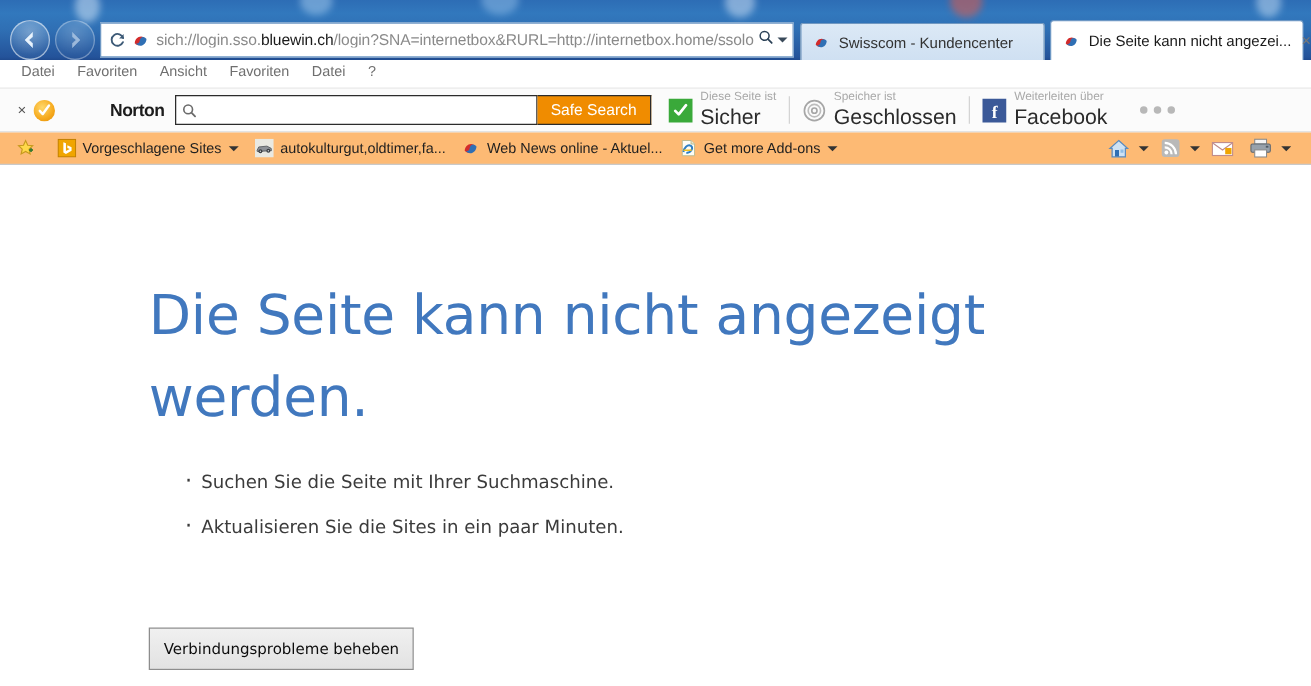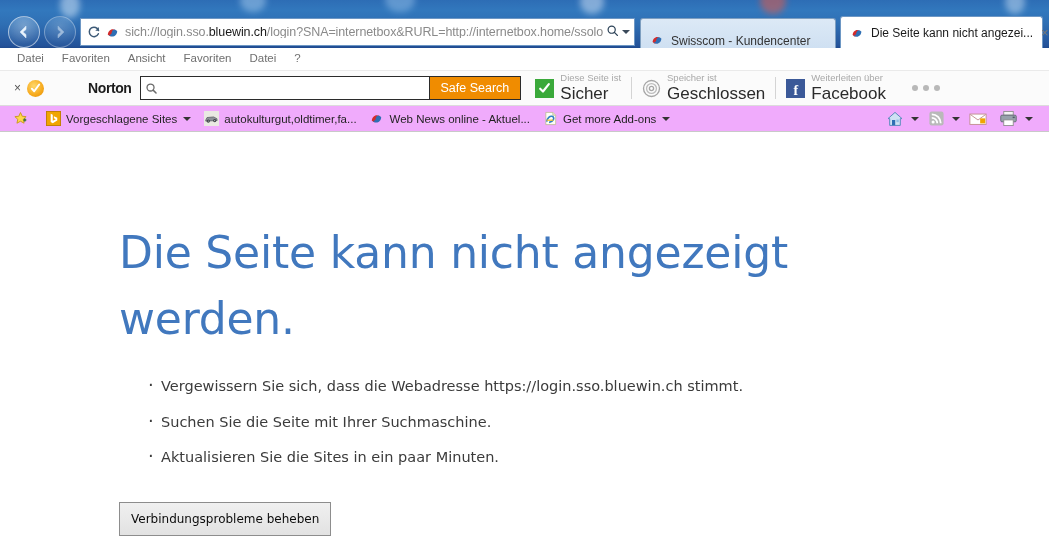--- a/index.html
+++ b/index.html
@@ -60,21 +60,20 @@
   .tab {
     position: absolute; top: 18px; height: 30px;
     display: flex; align-items: center; padding: 0 8px;
     font-size: 12px; color: #2b2b2b; white-space: nowrap;
     border: 1px solid #7d9ec0; border-bottom: none;
     border-radius: 3px 3px 0 0;
   }
   .tab.inactive {
     background: linear-gradient(180deg, #dce9f6 0%, #cfe0f2 100%);
     color: #333;
-    align-items: flex-end;
   }
   .tab.active {
     background: #ffffff; color: #1a1a1a; top: 16px; height: 32px;
     border-color: #6d97c4;
   }
   .tab .tfav { width: 16px; height: 16px; margin-right: 6px; flex:0 0 auto; display:flex;align-items:center;justify-content:center;}
   .tab .tclose { margin-left: 8px; color: #777; font-size: 13px; line-height: 1; }
 
   
   .menubar {
@@ -132,21 +131,21 @@
     width: 19px; height: 19px; background: #3b5998; color: #fff;
     font-weight: 700; font-size: 14px; font-family: "Liberation Serif", serif;
     display: flex; align-items: flex-end; justify-content: center; line-height: 1;
   }
   .nb-dots { display: flex; gap: 5px; margin-left: 26px; }
   .nb-dots i { width: 6px; height: 6px; border-radius: 50%; background: #b8b8b8; display:block; }
 
   
   .favbar {
     position: absolute; left: 0; top: 106px; width: 1049px; height: 26px;
-    background: #f0abfc; border-bottom: 1px solid #c9c9c9;
+    background: #fdba74; border-bottom: 1px solid #c9c9c9;
     display: flex; align-items: center; padding: 0 6px;
   }
   .fav-item {
     display: flex; align-items: center; font-size: 11.5px; color: #1f1f1f;
     padding: 2px 6px; white-space: nowrap;
   }
   .fav-item .fico { width: 16px; height: 16px; margin-right: 5px; flex:0 0 auto; display:flex;align-items:center;justify-content:center;}
   .fav-arrow { margin-left: 6px; width:0;height:0;border-left:4px solid transparent;border-right:4px solid transparent;border-top:4px solid #333; }
   .fav-right { margin-left: auto; display: flex; align-items: center; padding-right: 4px; }
   .fav-right .tbtn { display: flex; align-items: center; padding: 0 3px; }
@@ -440,21 +439,20 @@
       </span>
       <span class="tcar"></span>
     </div>
   </div>
 
   <div class="page">
 
     <div class="err-title">Die Seite kann nicht angezeigt werden.</div>
 
     <ul class="err-list">
-      <li>Vergewissern Sie sich, dass die Webadresse https://login.sso.bluewin.ch stimmt.</li>
       <li>Suchen Sie die Seite mit Ihrer Suchmaschine.</li>
       <li>Aktualisieren Sie die Sites in ein paar Minuten.</li>
     </ul>
 
     <div class="err-btn">Verbindungsprobleme beheben</div>
   </div>
 
 </div>
 
 </body></html>

